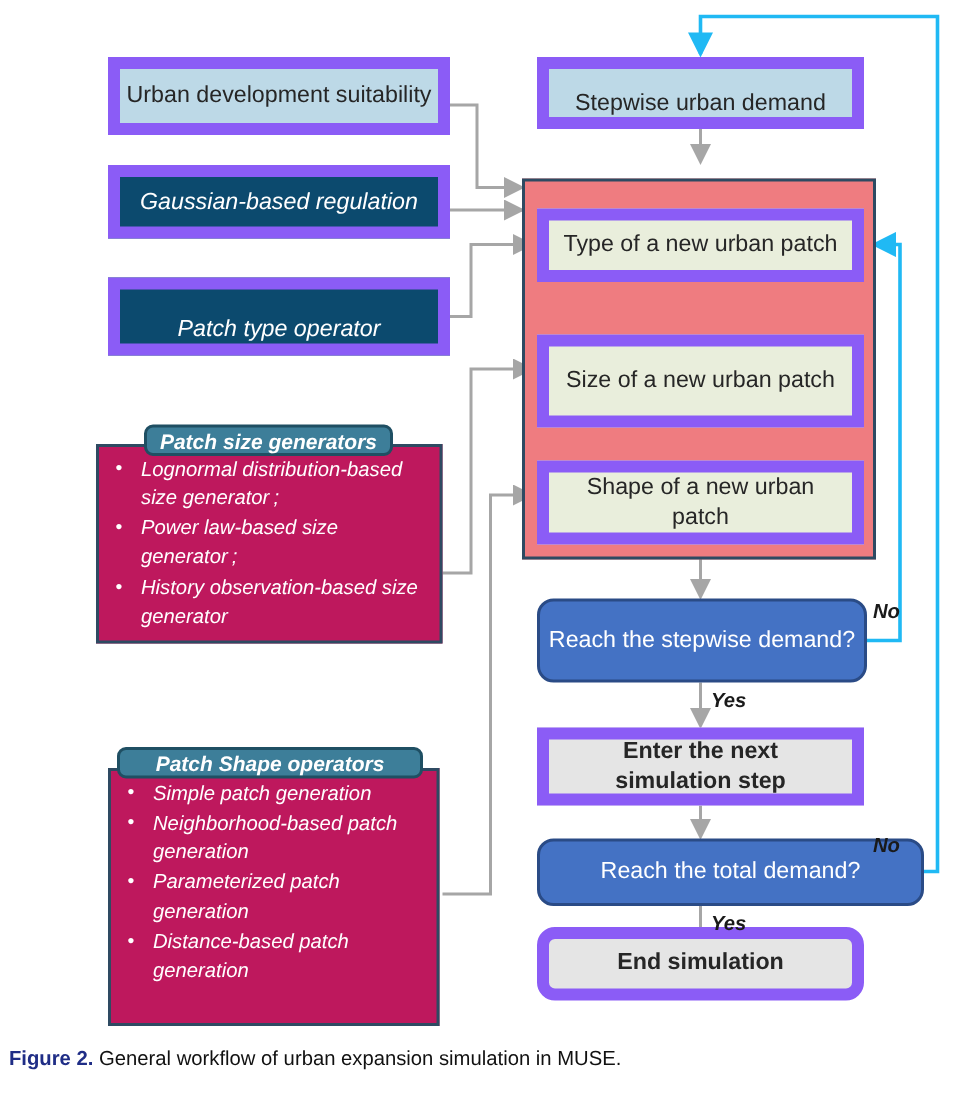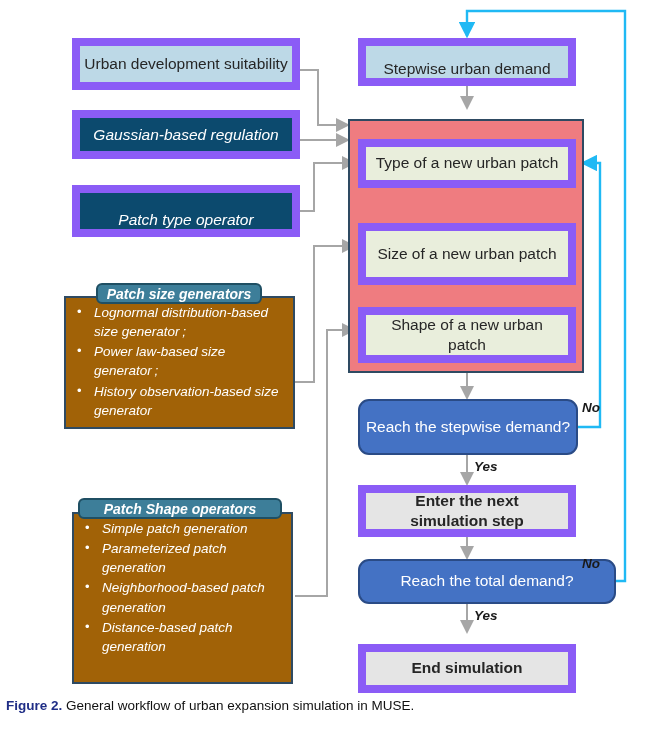--- a/index.html
+++ b/index.html
@@ -31,21 +31,21 @@
         color:#ffffff;font-size:14px;font-style:italic;font-weight:bold;}
 
   
   .decision{background:#4472c4;border:2px solid #2a4b86;border-radius:11px;
             color:#ffffff;font-size:15.5px;line-height:1.3;}
 
   
   .grey{background:#e5e5e5;color:#262626;font-size:15.5px;line-height:1.3;font-weight:bold;}
 
   
-  .green-panel{position:absolute;box-sizing:border-box;background:#a16207;
+  .green-panel{position:absolute;box-sizing:border-box;background:#be185d;
                border:2px solid #2e4a62;color:#ffffff;font-size:13.5px;
                font-style:italic;line-height:1.42;padding:5px 8px 5px 4px;}
   .green-panel ul{margin:0;padding-left:24px;list-style:none;}
   .green-panel li{position:relative;margin:0 0 1px 0;}
   .green-panel li:before{content:"\2022";position:absolute;left:-17px;top:0;
                          font-size:13px;font-style:normal;}
 
   
   .edge-lbl{position:absolute;font-size:13.5px;font-style:italic;
             font-weight:600;color:#1a1a1a;}
@@ -128,22 +128,22 @@
       <li>History observation-based size generator</li>
     </ul>
   </div>
   <div class="box teal" style="left:96px;top:283px;width:166px;height:21px;border-radius:6px;">
     <span>Patch size generators</span>
   </div>
 
   <div class="green-panel" style="left:72px;top:512px;width:221px;height:172px;">
     <ul>
       <li>Simple patch generation</li>
+      <li>Neighborhood-based patch generation</li>
       <li>Parameterized patch generation</li>
-      <li>Neighborhood-based patch generation</li>
       <li>Distance-based patch generation</li>
     </ul>
   </div>
   <div class="box teal" style="left:78px;top:498px;width:204px;height:21px;border-radius:6px;">
     <span>Patch Shape operators</span>
   </div>
 
   <div class="box blue-in" style="left:358px;top:38px;width:218px;height:48px;align-items:flex-end;">
     <span>Stepwise urban demand</span>
   </div>
@@ -168,21 +168,21 @@
   </div>
 
   <div class="box grey" style="left:358px;top:485px;width:218px;height:52px;padding:0 22px;">
     <span>Enter the next simulation step</span>
   </div>
 
   <div class="box decision" style="left:358px;top:559px;width:258px;height:45px;">
     <span>Reach the total demand?</span>
   </div>
 
-  <div class="box grey" style="left:358px;top:644px;width:218px;height:49px;">
+  <div class="box grey" style="left:358px;top:618px;width:218px;height:49px;border-radius:12px;">
     <span>End simulation</span>
   </div>
 
   <span class="edge-lbl" style="left:582px;top:400px;">No</span>
   <span class="edge-lbl" style="left:474px;top:459px;">Yes</span>
   <span class="edge-lbl" style="left:582px;top:556px;">No</span>
   <span class="edge-lbl" style="left:474px;top:608px;">Yes</span>
 
   <div id="caption">
     <span class="fignum">Figure 2.</span>

